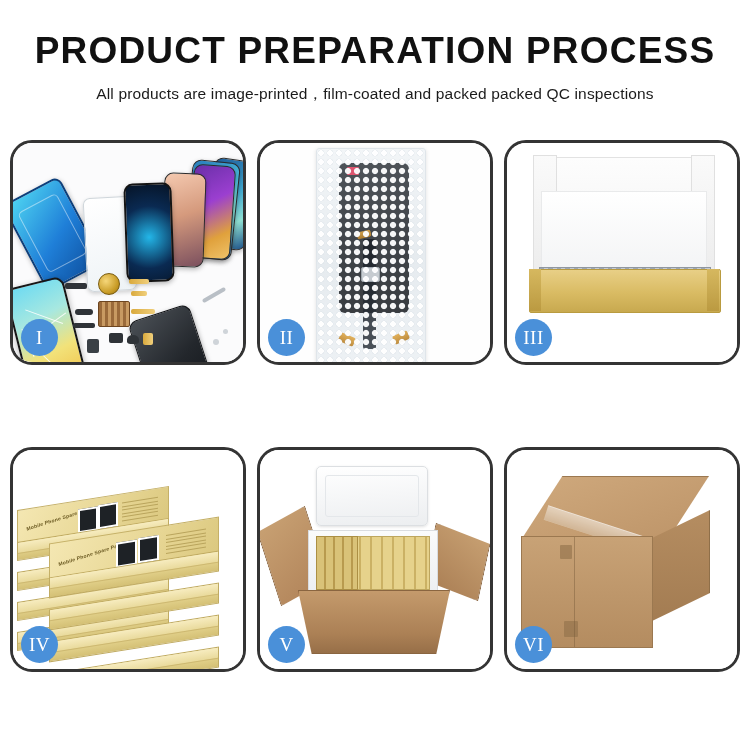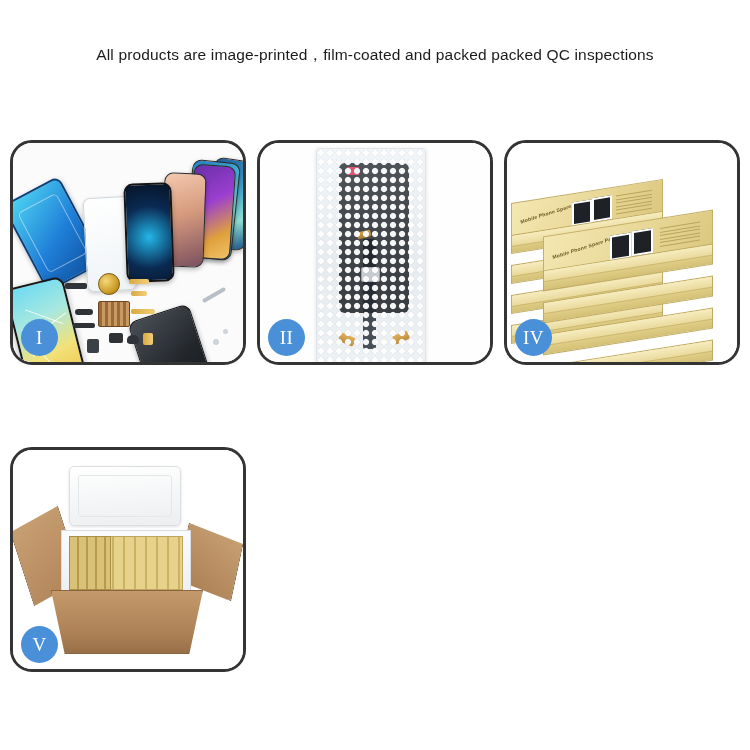--- a/index.html
+++ b/index.html
@@ -286,20 +286,21 @@
   }
   .c6seam{position:absolute;background:rgba(120,90,58,.45);}
   .c6slot{position:absolute;background:#8f6f49;border-radius:1px;opacity:.6;}
 </style>
 </head>
 <body>
 
 <div class="page">
 
   <div class="header">
+    <div class="title">PRODUCT PREPARATION PROCESS</div>
     <div class="subtitle">All products are image-printed，film-coated and packed packed QC inspections</div>
   </div>
 
   <div class="grid">
 
     <div class="panel">
       <div class="stage p1">
         <div class="bluefilm"></div>
         <div class="glass"></div>
 
@@ -346,20 +347,33 @@
           <div class="goldtab" style="left:40px;top:82px;width:14px;height:7px;transform:rotate(-14deg);"></div>
           <div class="goldtab" style="left:22px;top:186px;width:16px;height:9px;transform:rotate(24deg);"></div>
           <div class="goldtab" style="left:76px;top:184px;width:16px;height:9px;transform:rotate(-24deg);"></div>
           <div class="pinktag"></div>
           <div class="bubbles"></div>
         </div>
       </div>
       <div class="badge">II</div>
     </div>
 
+    <div class="panel">
+      <div class="stage p3">
+        <div class="trayback"></div>
+        <div class="trayflapL"></div>
+        <div class="trayflapR"></div>
+        <div class="foamsheet"></div>
+        <div class="trayinner"></div>
+        <div class="traybody"></div>
+        <div class="trayside"></div>
+        <div class="traysideR"></div>
+      </div>
+      <div class="badge">III</div>
+    </div>
 
     <div class="panel">
       <div class="stage p4">
         <div class="boxstack">
 
           <div class="gboxtop" style="left:2px;top:30px;width:150px;height:34px;transform:skewY(-9deg);">
             <div class="blabel" style="left:8px;top:11px;transform:rotate(-9deg);">Mobile Phone Spare Parts</div>
             <div class="bimg" style="left:60px;top:8px;width:16px;height:20px;"></div>
             <div class="bimg" style="left:80px;top:7px;width:16px;height:20px;"></div>
             <div class="blines" style="left:104px;top:8px;width:36px;">
@@ -420,15 +434,29 @@
         <div class="flapR"></div>
         <div class="foamlid"></div>
         <div class="foambox"></div>
         <div class="goldrows"></div>
         <div class="goldrows2"></div>
         <div class="cartonbody"></div>
       </div>
       <div class="badge">V</div>
     </div>
 
+    <div class="panel">
+      <div class="stage p6">
+        <div class="c6top">
+          <div class="c6tape"></div>
+        </div>
+        <div class="c6side"></div>
+        <div class="c6front">
+          <div class="c6slot" style="left:38px;top:8px;width:12px;height:14px;"></div>
+          <div class="c6slot" style="left:42px;top:84px;width:14px;height:16px;"></div>
+          <div class="c6seam" style="left:52px;top:0;width:1px;height:110px;"></div>
+        </div>
+      </div>
+      <div class="badge">VI</div>
+    </div>
 
   </div>
 </div>
 
 </body></html>

